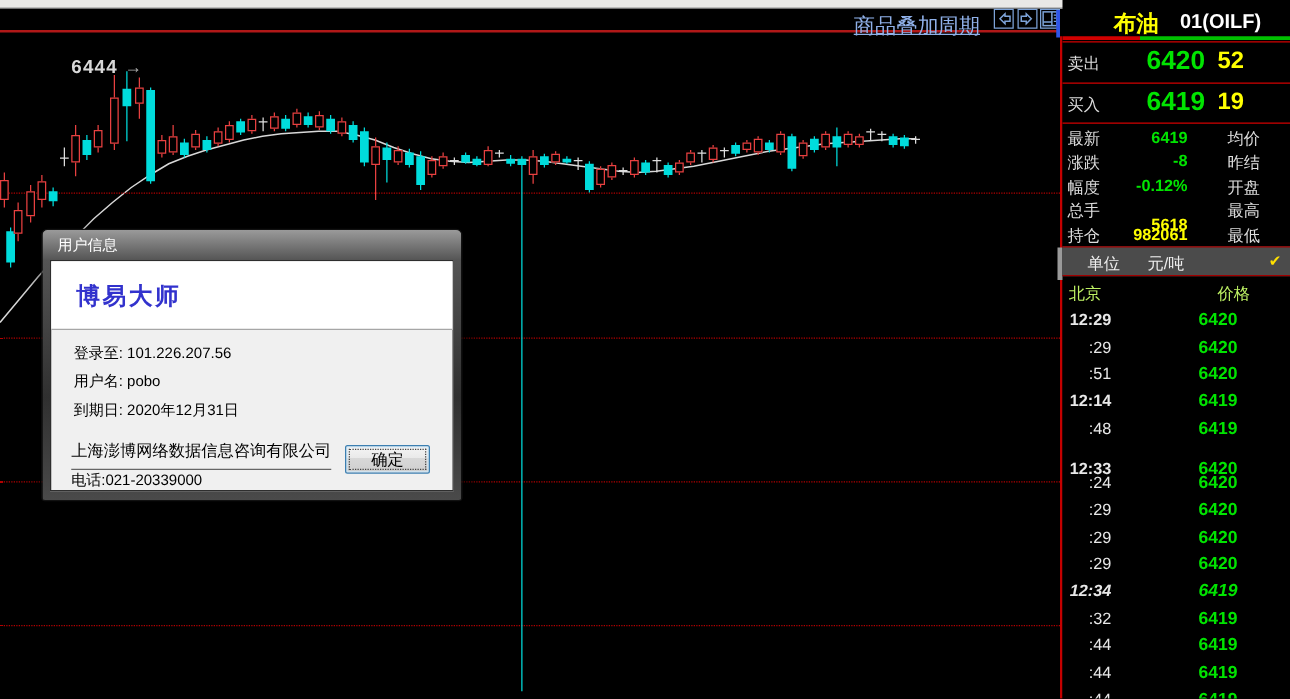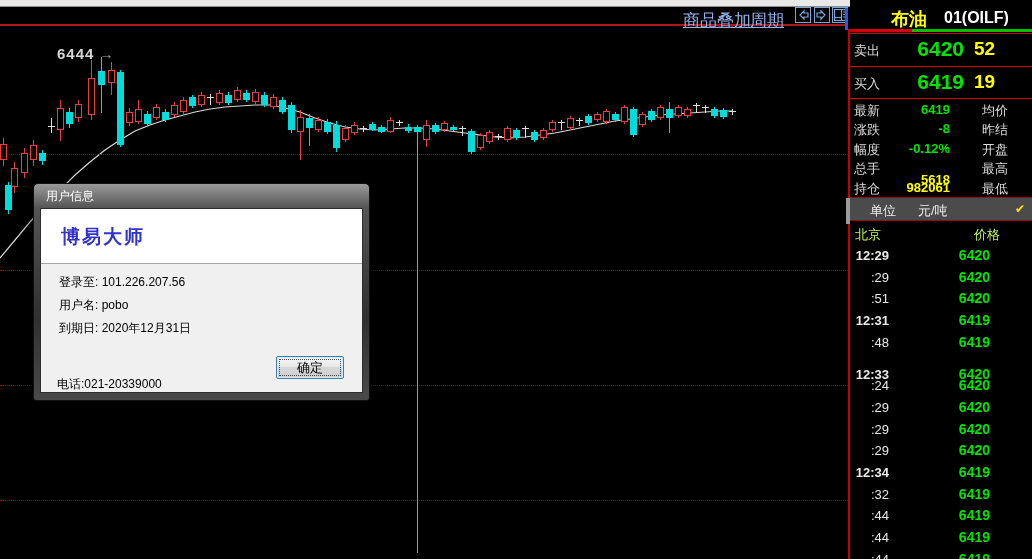--- a/index.html
+++ b/index.html
@@ -348,21 +348,21 @@
         </div>
         <div class="tick-row" style="position: absolute; top: 267.7px;">
           <span class="t">:29</span>
           <span class="p">6420</span>
         </div>
         <div class="tick-row" style="position: absolute; top: 289.4px;">
           <span class="t">:51</span>
           <span class="p">6420</span>
         </div>
         <div class="tick-row" style="position: absolute; top: 311.1px;">
-          <span class="t major">12:31</span>
+          <span class="t major">12:14</span>
           <span class="p">6419</span>
         </div>
         <div class="tick-row" style="position: absolute; top: 332.8px;">
           <span class="t">:48</span>
           <span class="p">6419</span>
         </div>
         <div class="tick-row" style="position: absolute; top: 365px;">
           <span class="t major">12:33</span>
           <span class="p">6420</span>
         </div>
@@ -375,21 +375,21 @@
           <span class="p">6420</span>
         </div>
         <div class="tick-row" style="position: absolute; top: 419.6px;">
           <span class="t">:29</span>
           <span class="p">6420</span>
         </div>
         <div class="tick-row" style="position: absolute; top: 441.3px;">
           <span class="t">:29</span>
           <span class="p">6420</span>
         </div>
-        <div class="tick-row" style="position: absolute; top: 463px;">
+        <div class="tick-row" style="position: absolute; top: 463px; font-style: italic;">
           <span class="t major">12:34</span>
           <span class="p">6419</span>
         </div>
         <div class="tick-row" style="position: absolute; top: 484.7px;">
           <span class="t">:32</span>
           <span class="p">6419</span>
         </div>
         <div class="tick-row" style="position: absolute; top: 506.4px;">
           <span class="t">:44</span>
           <span class="p">6419</span>
@@ -410,18 +410,19 @@
     <div class="dlg-inner">
       <div class="dlg-banner">
         <div class="dlg-appname">博易大师</div>
       </div>
       <div class="dlg-body">
         <div id="dlg-fields">
             <div class="dlg-field" style="position: absolute; left: 18px; top: 10px;">登录至: 101.226.207.56</div>
             <div class="dlg-field" style="position: absolute; left: 18px; top: 33px;">用户名: pobo</div>
             <div class="dlg-field" style="position: absolute; left: 18px; top: 56px;">到期日: 2020年12月31日</div>
           </div>
+        <div class="dlg-company">上海澎博网络数据信息咨询有限公司</div>
         <div class="dlg-phone">电话:021-20339000</div>
         <button class="ok-btn">确定</button>
       </div>
     </div>
   </div>
 </div>
 
 </body></html>

